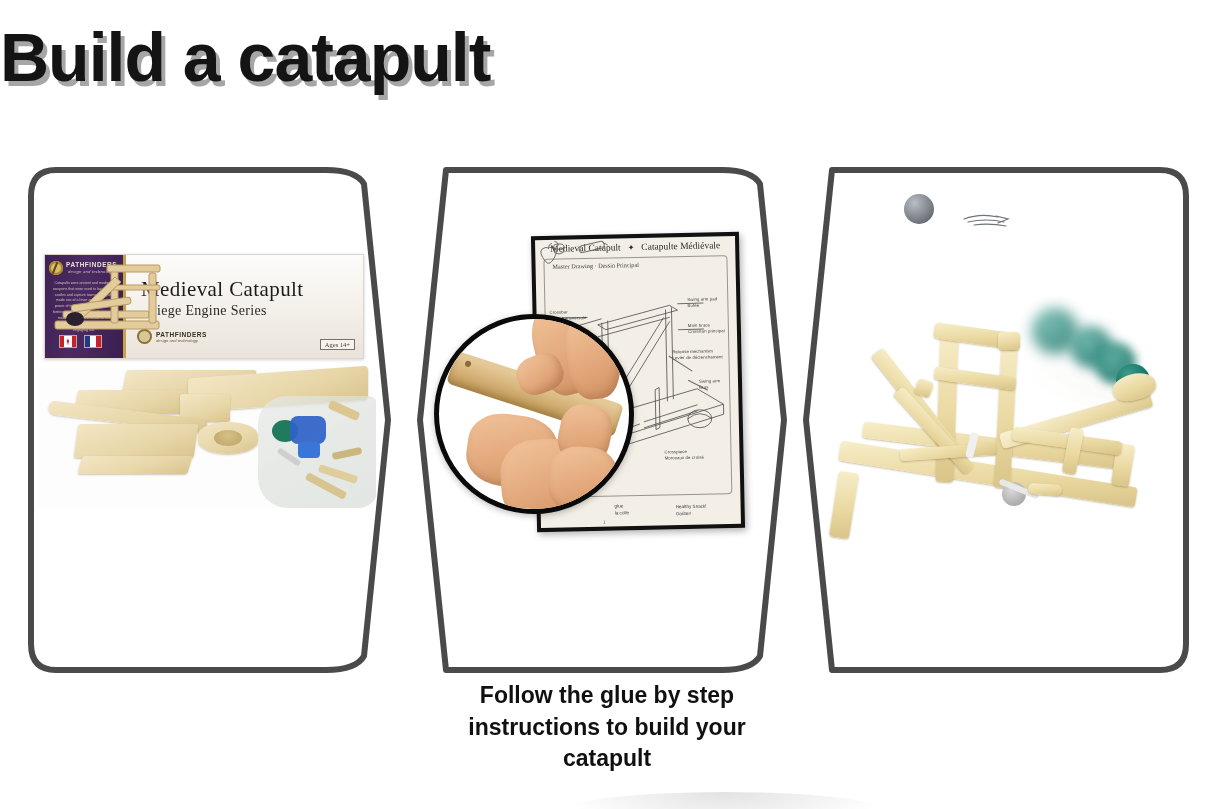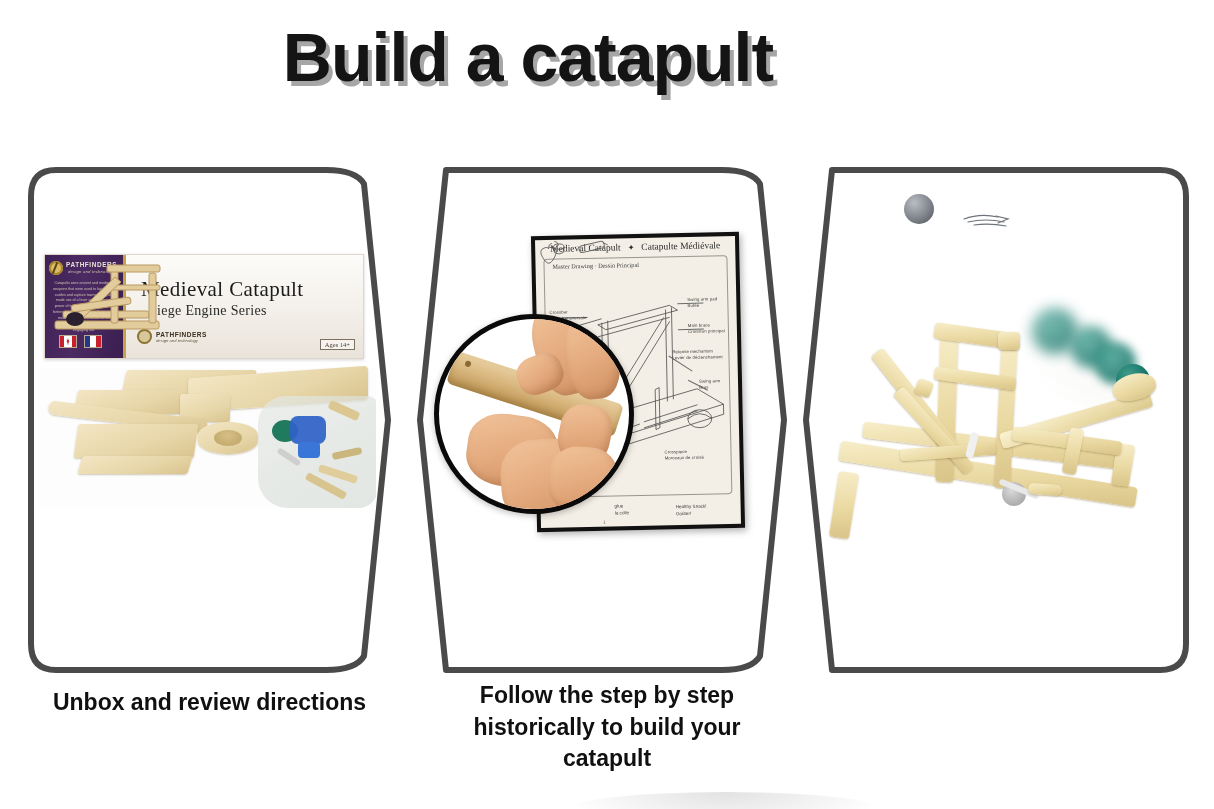--- a/index.html
+++ b/index.html
@@ -4,21 +4,21 @@
 <style>
   html,body{margin:0;padding:0;}
   body{
     width:1214px;height:809px;background:#ffffff;overflow:hidden;
     font-family:"Liberation Sans", sans-serif;position:relative;
   }
   .stage{position:absolute;inset:0;}
 
   
   #page-title{
-    position:absolute;left:0;top:18px;width:1056px;text-align:center;
+    position:absolute;left:0;top:18px;width:1056px;text-align:left;
     font-size:68px;font-weight:bold;letter-spacing:-1px;color:#141414;
     text-shadow:4px 5px 0 rgba(150,150,150,.85);
     font-family:"Liberation Sans", sans-serif;
   }
 
   
   .panel{position:absolute;}
   .panel svg{position:absolute;left:0;top:0;overflow:visible;}
   .panel .content{position:absolute;overflow:hidden;}
 
@@ -191,21 +191,20 @@
           <div class="bagitem" style="left:40px;top:46px;width:22px;height:16px;background:#3a76d8;border-radius:4px;"></div>
           <div class="bagitem" style="left:70px;top:10px;width:32px;height:9px;background:#dcc792;transform:rotate(24deg);"></div>
           <div class="bagitem" style="left:60px;top:74px;width:40px;height:8px;background:#e0cd9c;transform:rotate(18deg);"></div>
           <div class="bagitem" style="left:46px;top:86px;width:44px;height:8px;background:#d8c48e;transform:rotate(28deg);"></div>
           <div class="bagitem" style="left:74px;top:54px;width:30px;height:7px;background:#cbb67e;transform:rotate(-12deg);"></div>
           <div class="bagitem" style="left:18px;top:58px;width:26px;height:6px;background:#cfcfcf;transform:rotate(34deg);"></div>
         </div>
       </div>
     </div>
   </div>
-  <div class="caption" style="left:52px;top:687px;width:315px;">Unbox and review directions</div>
 
   <div class="panel" id="panel2" style="left:410px;top:166px;width:378px;height:508px;">
     <svg width="378" height="508" viewBox="0 0 378 508">
       <path d="M 36 4 L 312 4 Q 342 4 350 18 L 374 254 L 350 490 Q 342 504 312 504 L 36 504 L 10 254 L 36 4 Z" fill="none" stroke="#4a4a4a" stroke-width="6" stroke-linejoin="round" stroke-linecap="round"></path>
     </svg>
     <div class="content" style="left:14px;top:10px;width:350px;height:488px;">
 
       <div id="sheet">
         <div class="sheet-hd">
           <span>Medieval Catapult</span>
@@ -318,21 +317,21 @@
         <div class="finger" style="left:128px;top:-6px;width:52px;height:86px;transform:rotate(-6deg);"></div>
         <div class="finger" style="left:78px;top:36px;width:46px;height:38px;transform:rotate(-22deg);"></div>
 
         <div class="finger" style="left:28px;top:96px;width:90px;height:72px;transform:rotate(8deg);"></div>
         <div class="finger" style="left:62px;top:120px;width:86px;height:84px;transform:rotate(-4deg);"></div>
         <div class="finger" style="left:120px;top:86px;width:52px;height:58px;transform:rotate(12deg);"></div>
         <div class="finger" style="left:110px;top:128px;width:68px;height:66px;transform:rotate(4deg);"></div>
       </div>
     </div>
   </div>
-  <div class="caption" style="left:442px;top:680px;width:330px;">Follow the step by step historically to build your catapult</div>
+  <div class="caption" style="left:442px;top:680px;width:330px;">Follow the glue by step instructions to build your catapult</div>
 
   <div class="panel" id="panel3" style="left:796px;top:166px;width:396px;height:508px;">
     <svg width="396" height="508" viewBox="0 0 396 508">
       <path d="M 36 4 L 364 4 Q 390 4 390 30 L 390 478 Q 390 504 364 504 L 36 504 L 10 254 L 36 4 Z" fill="none" stroke="#4a4a4a" stroke-width="6" stroke-linejoin="round" stroke-linecap="round"></path>
     </svg>
     <div class="content" style="left:14px;top:10px;width:372px;height:488px;">
 
       <div id="cat-photo">
 
         <div id="proj"></div>

